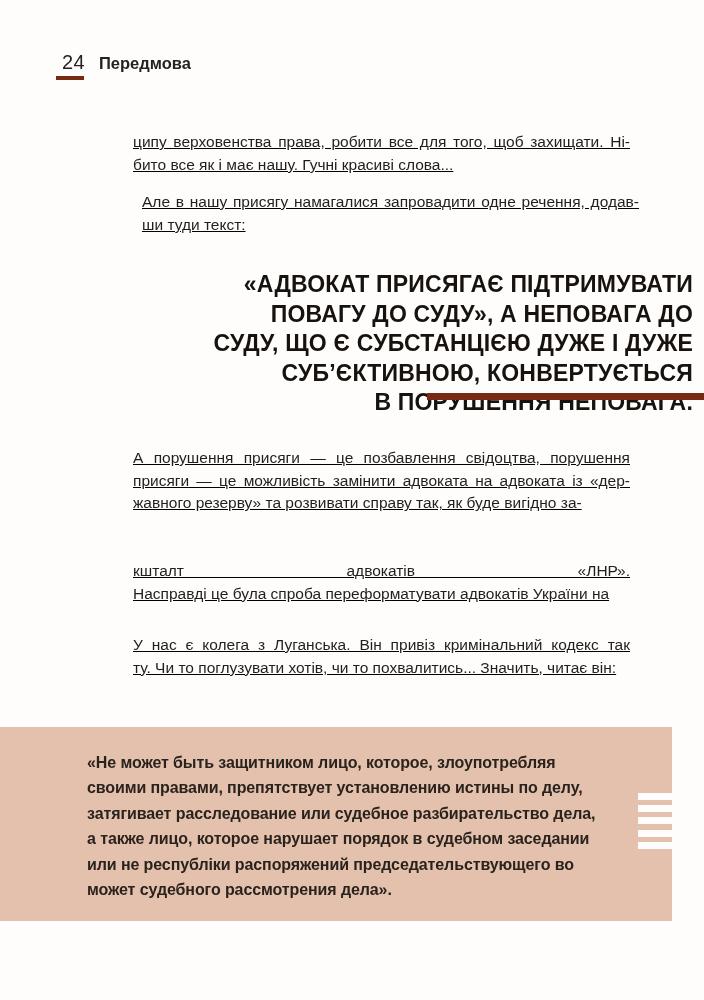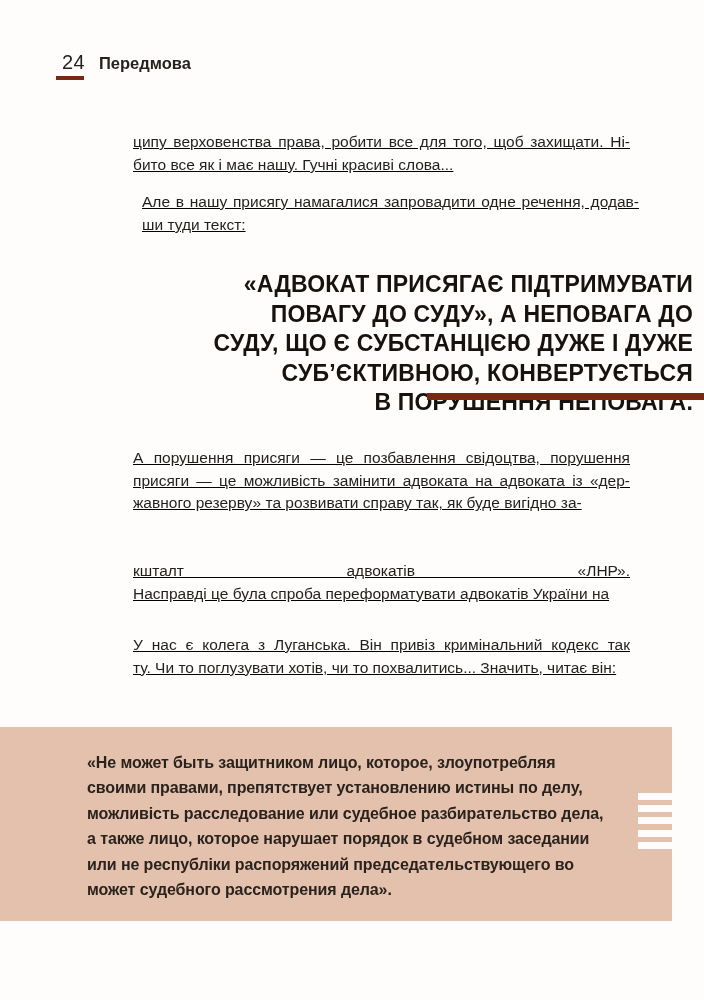--- a/index.html
+++ b/index.html
@@ -131,21 +131,21 @@
     <div class="para p5">
         <div class="line">У нас є колега з Луганська. Він привіз кримінальний кодекс так</div>
         <div class="line">ту. Чи то поглузувати хотів, чи то похвалитись... Значить, читає він:</div>
       </div>
   </section>
 
   <figure class="quote-block">
     <blockquote class="quote-text">
         <div class="line">«Не может быть защитником лицо, которое, злоупотребляя</div>
         <div class="line">своими правами, препятствует установлению истины по делу,</div>
-        <div class="line">можливість расследование или судебное разбирательство дела,</div>
+        <div class="line">затягивает расследование или судебное разбирательство дела,</div>
         <div class="line">а также лицо, которое нарушает порядок в судебном заседании</div>
         <div class="line">или не республіки распоряжений председательствующего во</div>
         <div class="line">может судебного рассмотрения дела».</div>
       </blockquote>
     <div class="stripes">
       <div class="stripe"></div>
       <div class="stripe"></div>
       <div class="stripe"></div>
       <div class="stripe"></div>
       <div class="stripe"></div>

